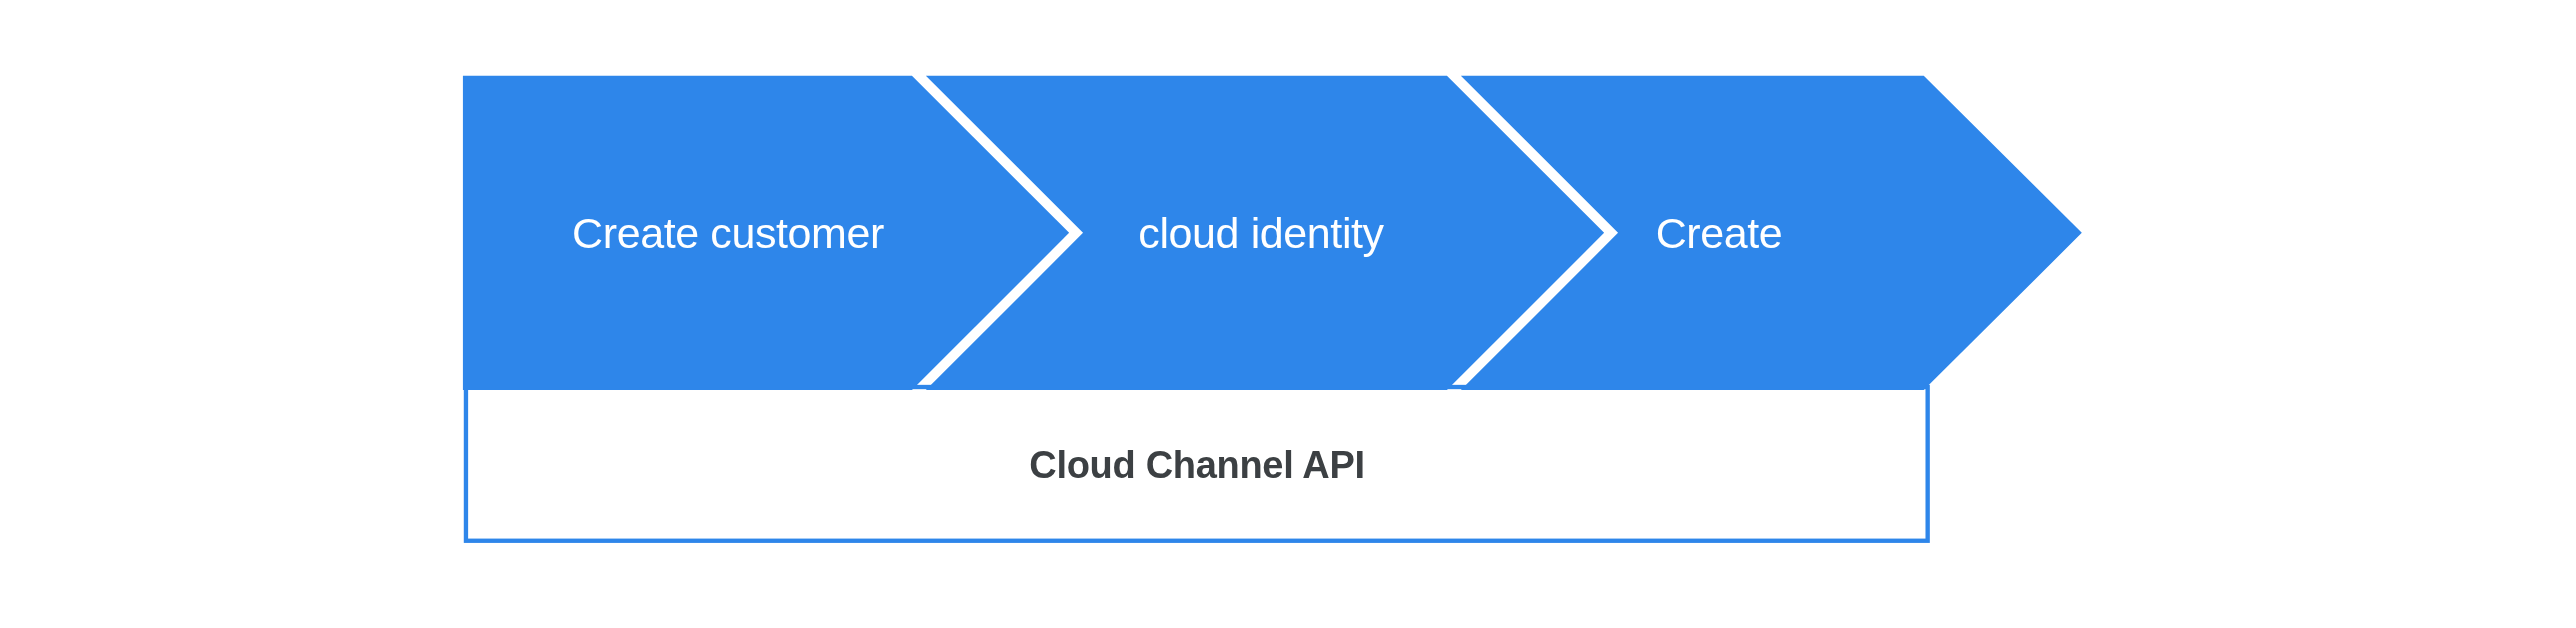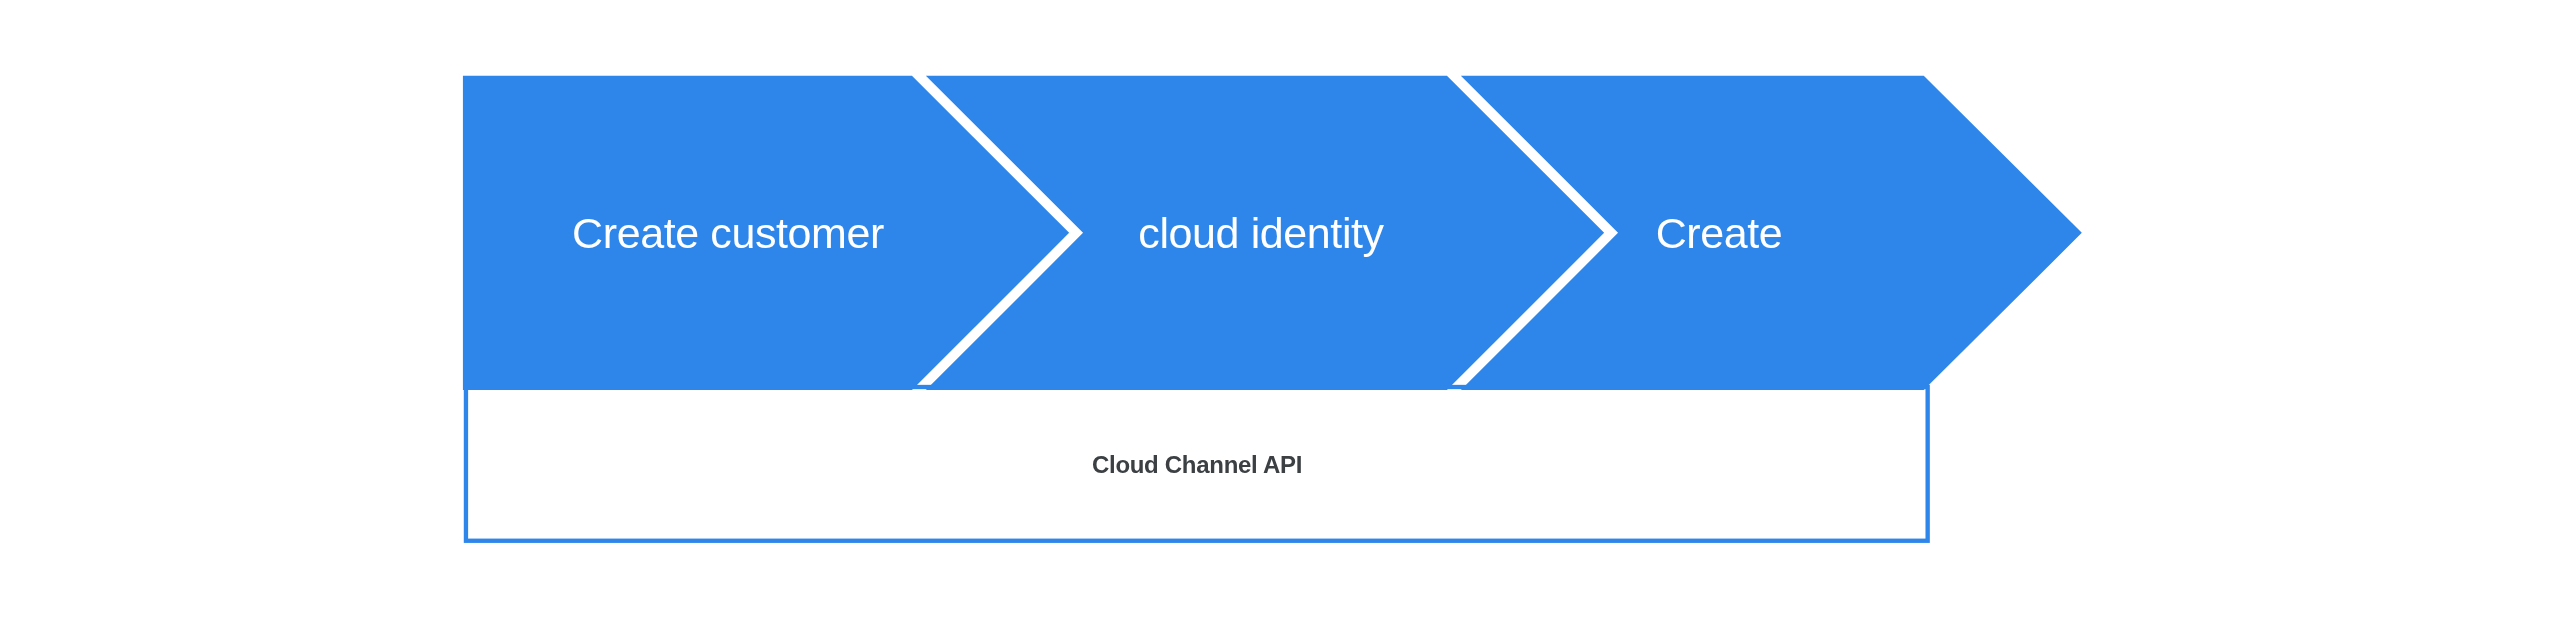--- a/index.html
+++ b/index.html
@@ -48,21 +48,21 @@
     font-weight:400;
     letter-spacing:-0.4px;
     text-align:center;
     white-space:nowrap;
   }
   .step-label span{ display:block; }
   .api-label{
     position:absolute;
     transform:translate(-50%,-50%);
     color:var(--api-text);
-    font-size:24px;
+    font-size:38px;
     line-height:42px;
     font-weight:700;
     letter-spacing:-0.3px;
     text-align:left;
     white-space:nowrap;
   }
   
   .step-1-pos{ left:728px;  top:233px; }
   .step-2-pos{ left:1261px; top:233px; }
   .step-3-pos{ left:1684px; top:233px;margin-left:35px; }

